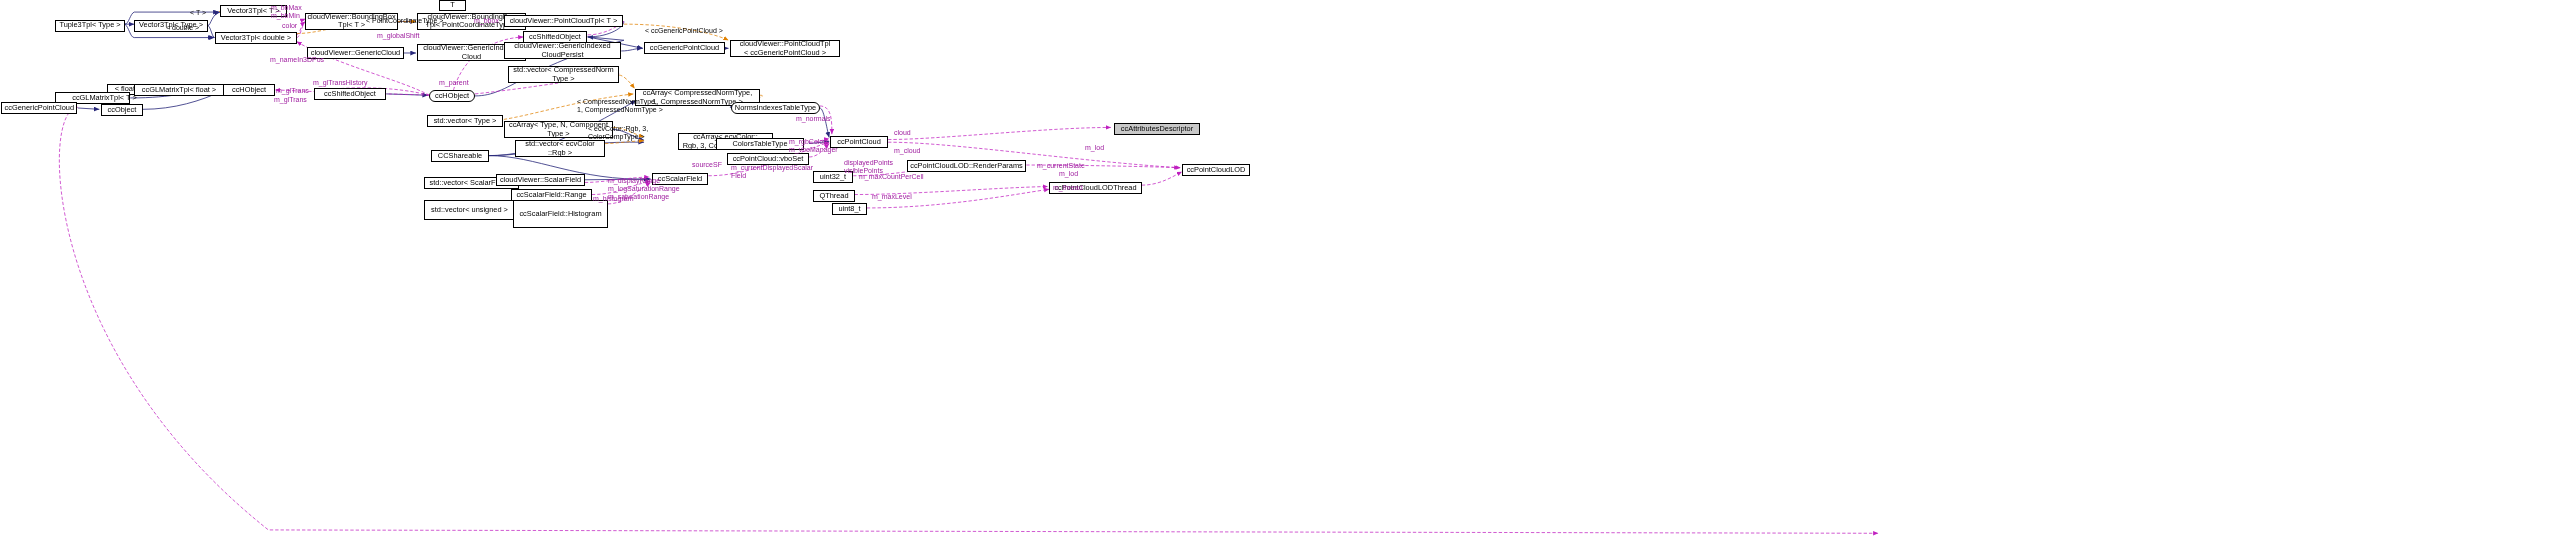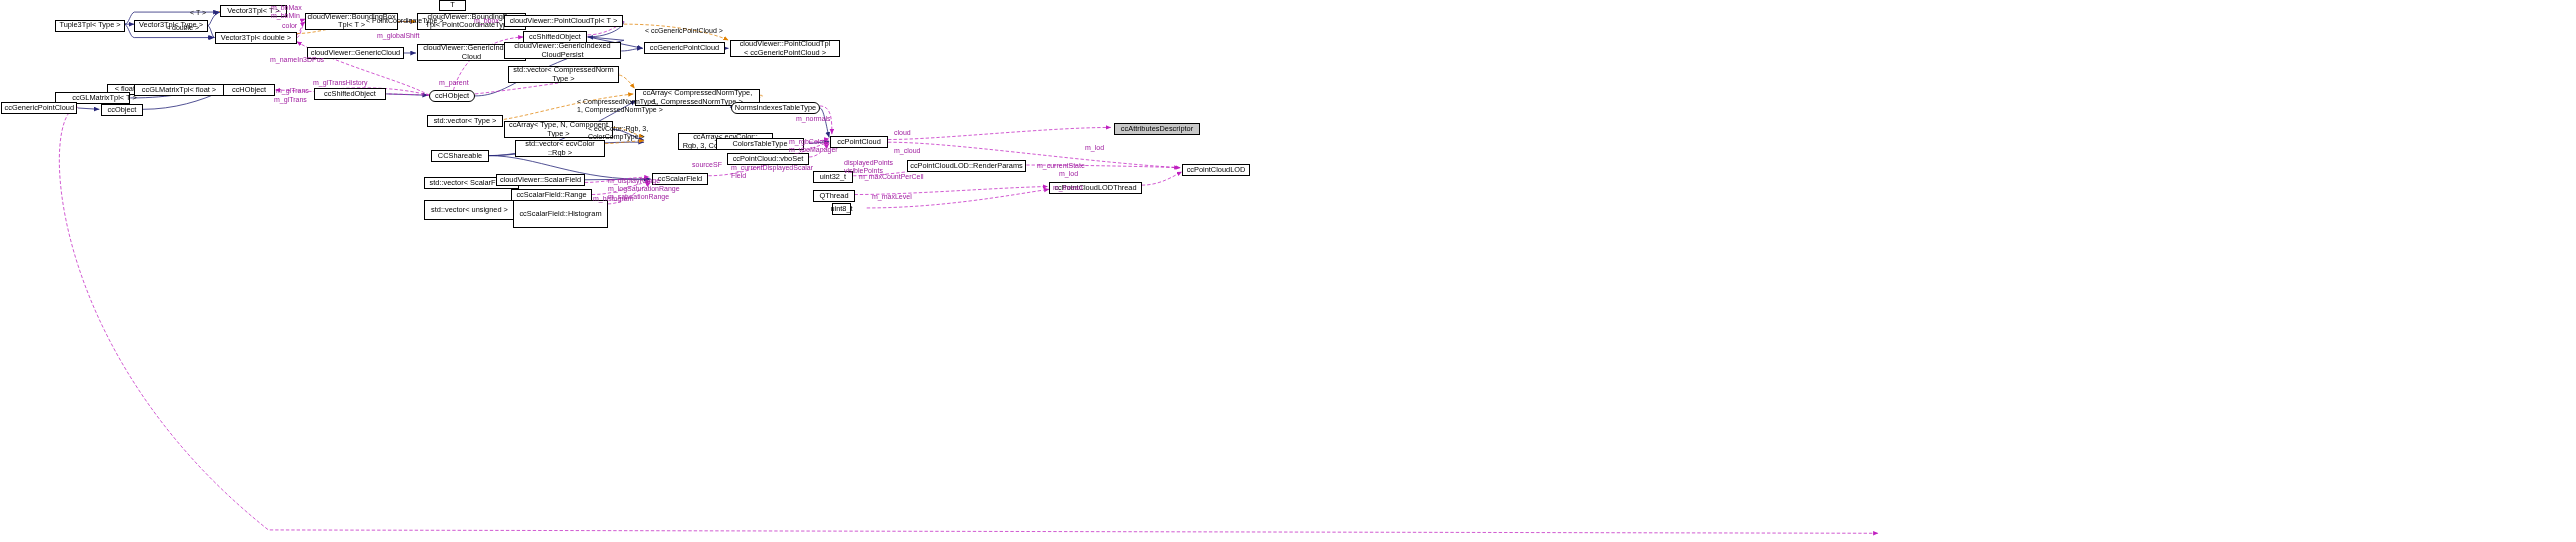--- a/index.html
+++ b/index.html
@@ -142,21 +142,21 @@
       <div class="node" style="left: 716px; top: 138px; width: 88px; height: 12px; white-space: pre;">ColorsTableType</div>
       <div class="node" style="left: 431px; top: 150px; width: 58px; height: 12px; white-space: pre;">CCShareable</div>
       <div class="node" style="left: 727px; top: 153px; width: 82px; height: 12px; white-space: pre;">ccPointCloud::vboSet</div>
       <div class="node" style="left: 830px; top: 136px; width: 58px; height: 12px; white-space: pre;">ccPointCloud</div>
       <div class="node gray" style="left: 1114px; top: 123px; width: 86px; height: 12px; white-space: pre;">ccAttributesDescriptor</div>
       <div class="node" style="left: 907px; top: 160px; width: 119px; height: 12px; white-space: pre;">ccPointCloudLOD::RenderParams</div>
       <div class="node" style="left: 1182px; top: 164px; width: 68px; height: 12px; white-space: pre;">ccPointCloudLOD</div>
       <div class="node" style="left: 1049px; top: 182px; width: 93px; height: 12px; white-space: pre;">ccPointCloudLODThread</div>
       <div class="node" style="left: 813px; top: 171px; width: 40px; height: 12px; white-space: pre;">uint32_t</div>
       <div class="node" style="left: 813px; top: 190px; width: 42px; height: 12px; white-space: pre;">QThread</div>
-      <div class="node" style="left: 832px; top: 203px; width: 19px; height: 12px; white-space: pre;">uint8_t</div>
+      <div class="node" style="left: 832px; top: 203px; width: 35px; height: 12px; white-space: pre;">uint8_t</div>
       <div class="node" style="left: 424px; top: 177px; width: 95px; height: 12px; white-space: pre;">std::vector&lt; ScalarField &gt;</div>
       <div class="node" style="left: 496px; top: 174px; width: 89px; height: 12px; white-space: pre;">cloudViewer::ScalarField</div>
       <div class="node" style="left: 652px; top: 173px; width: 56px; height: 12px; white-space: pre;">ccScalarField</div>
       <div class="node" style="left: 511px; top: 189px; width: 81px; height: 12px; white-space: pre;">ccScalarField::Range</div>
       <div class="node" style="left: 424px; top: 200px; width: 91px; height: 20px; white-space: pre;">std::vector&lt; unsigned &gt;</div>
       <div class="node" style="left: 513px; top: 200px; width: 95px; height: 28px; white-space: pre;">ccScalarField::Histogram</div>
     </div>
   <div id="labels">
       <div class="label dark" style="left: 190px; top: 8.7px;">&lt; T &gt;</div>
       <div class="label dark" style="left: 166px; top: 23.5px;">&lt; double &gt;</div>

